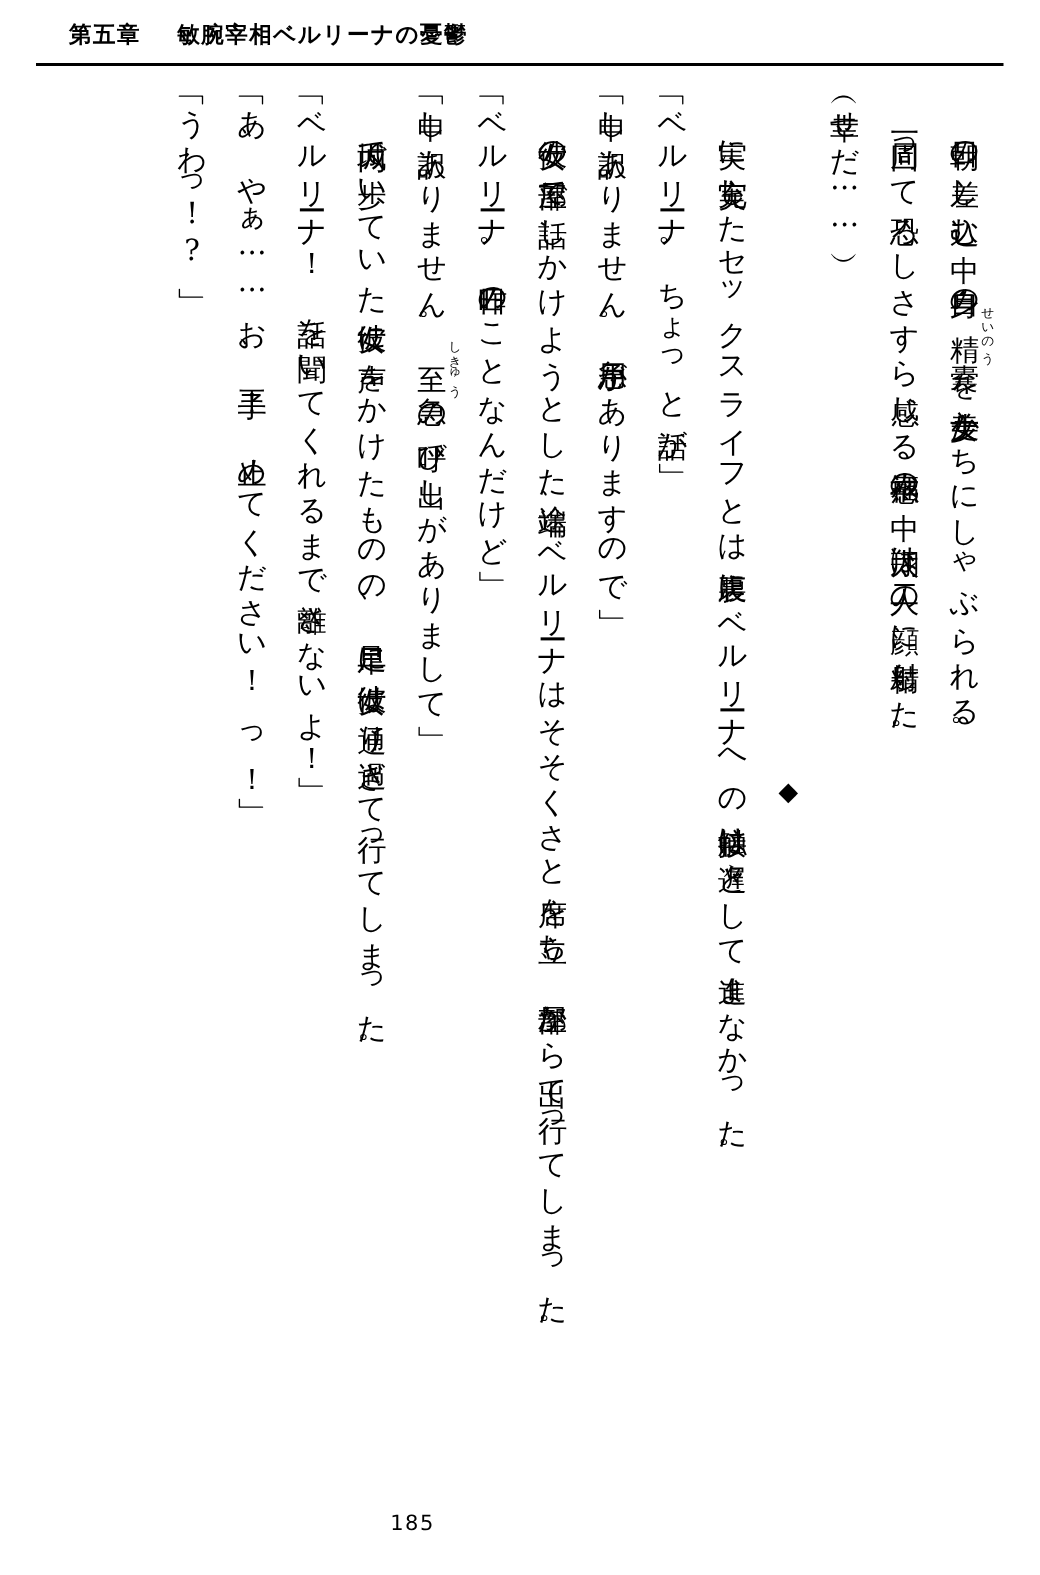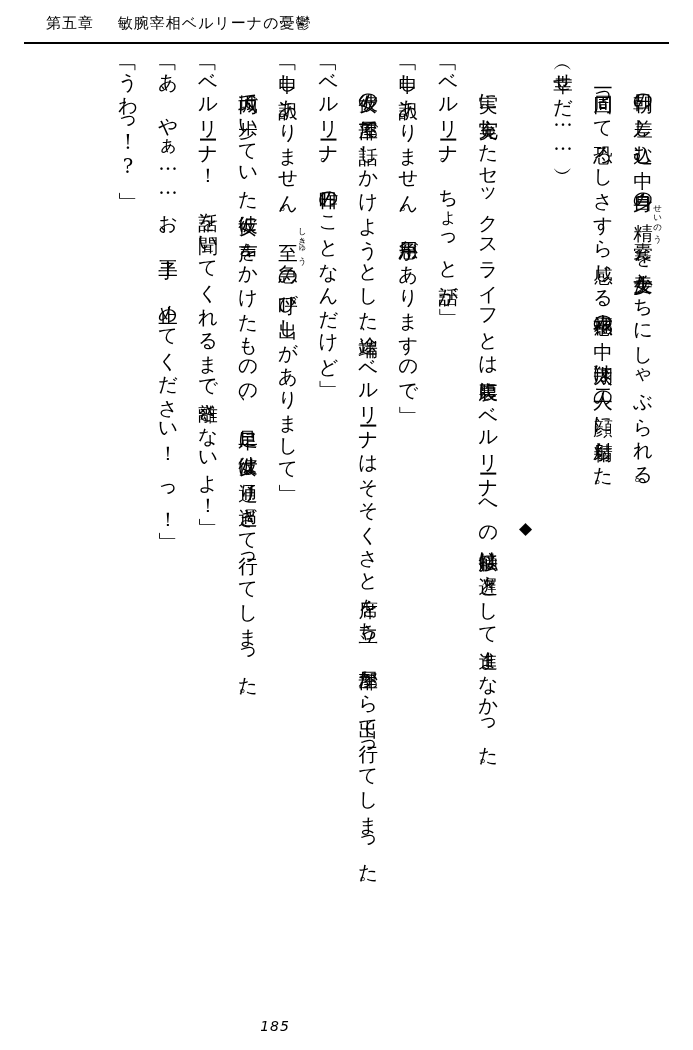--- a/index.html
+++ b/index.html
@@ -27,20 +27,21 @@
   
   .header {
     position: absolute;
     top: 14px;
     left: 46px;
     right: 46px;
     height: 30px;
     font-size: 15px;
     letter-spacing: 1px;
     white-space: nowrap;
+    font-weight: bold;
   }
   .header .chapter-no {
     margin-right: 18px;
   }
   .header-rule {
     position: absolute;
     top: 42px;
     left: 24px;
     right: 24px;
     height: 2px;
@@ -82,28 +83,27 @@
 
   ruby { ruby-position: over; }
   rt {
     font-size: 8.5px;
     letter-spacing: 0;
     line-height: 1;
   }
 
   .page-number {
     position: absolute;
-    bottom: 16px;
+    bottom: 26px;
     left: 0;
     width: 550px;
     text-align: center;
     font-size: 14px;
     font-family: "DejaVu Sans", "Liberation Sans", sans-serif;
     letter-spacing: 1px;
-    font-style: italic;
   }
 </style>
 </head>
 <body>
 
 <div class="page">
 
   <div class="header">
     <span class="chapter-no">第五章</span>
     <span class="chapter-title">敏腕宰相ベルリーナの憂鬱</span>

